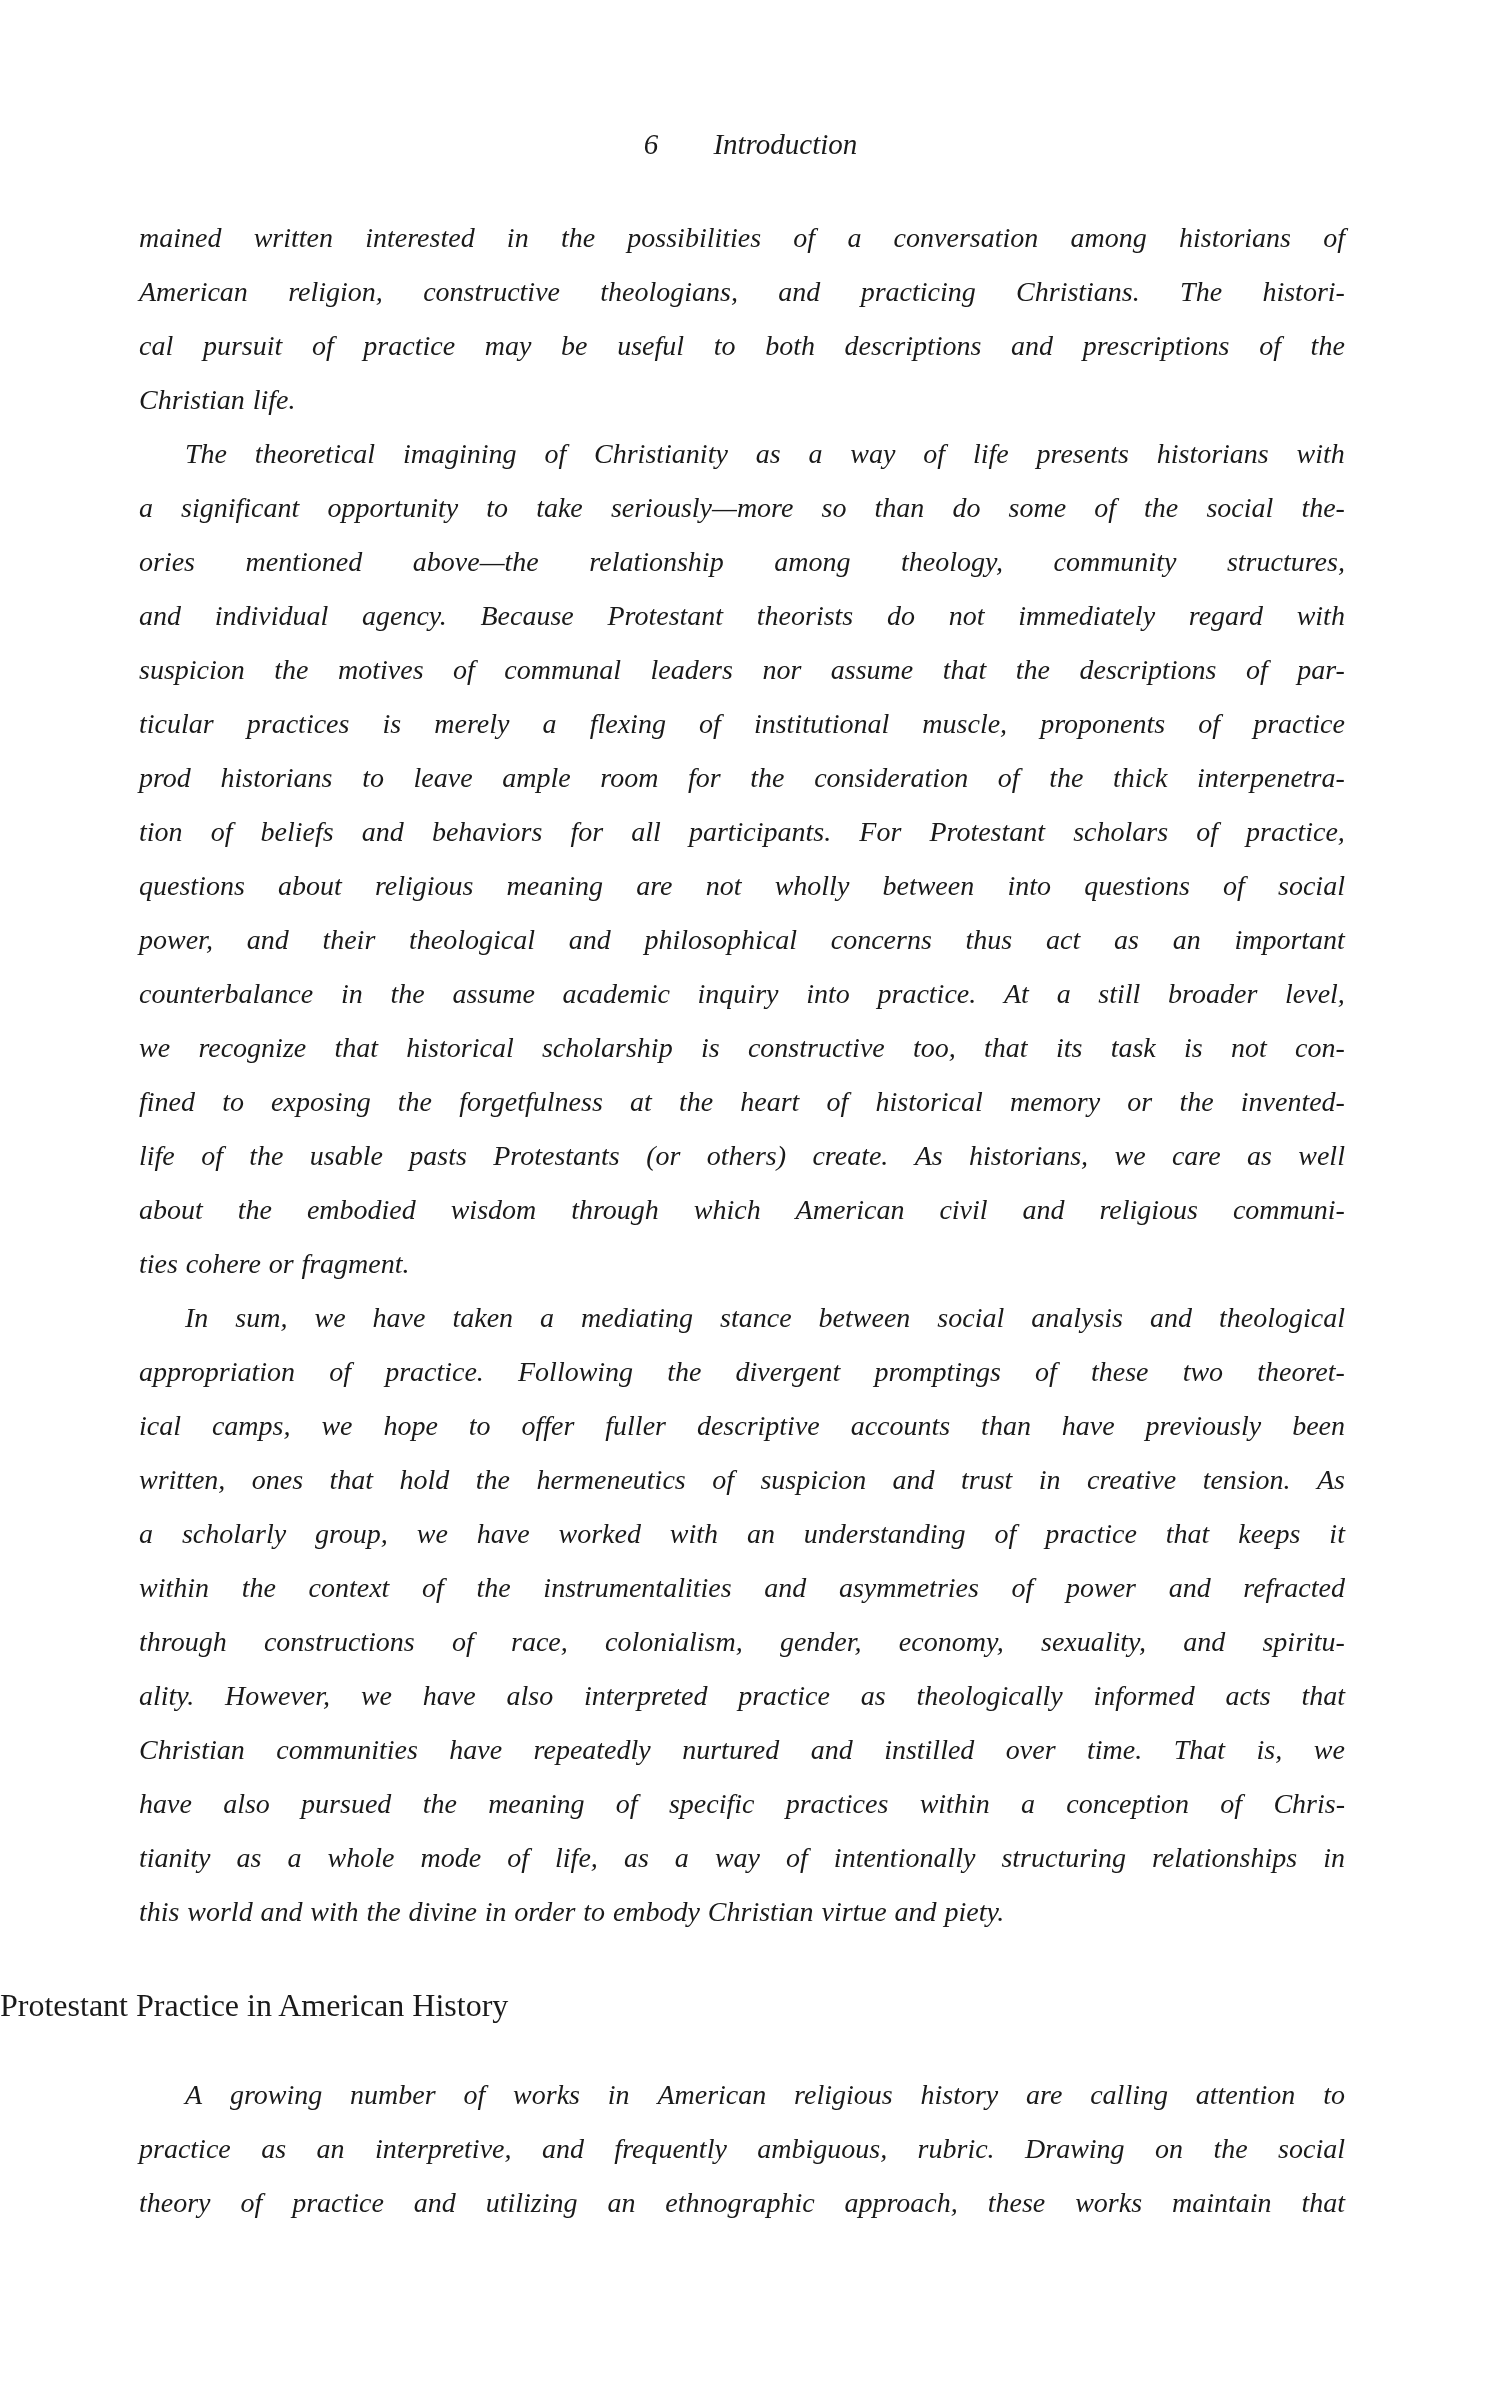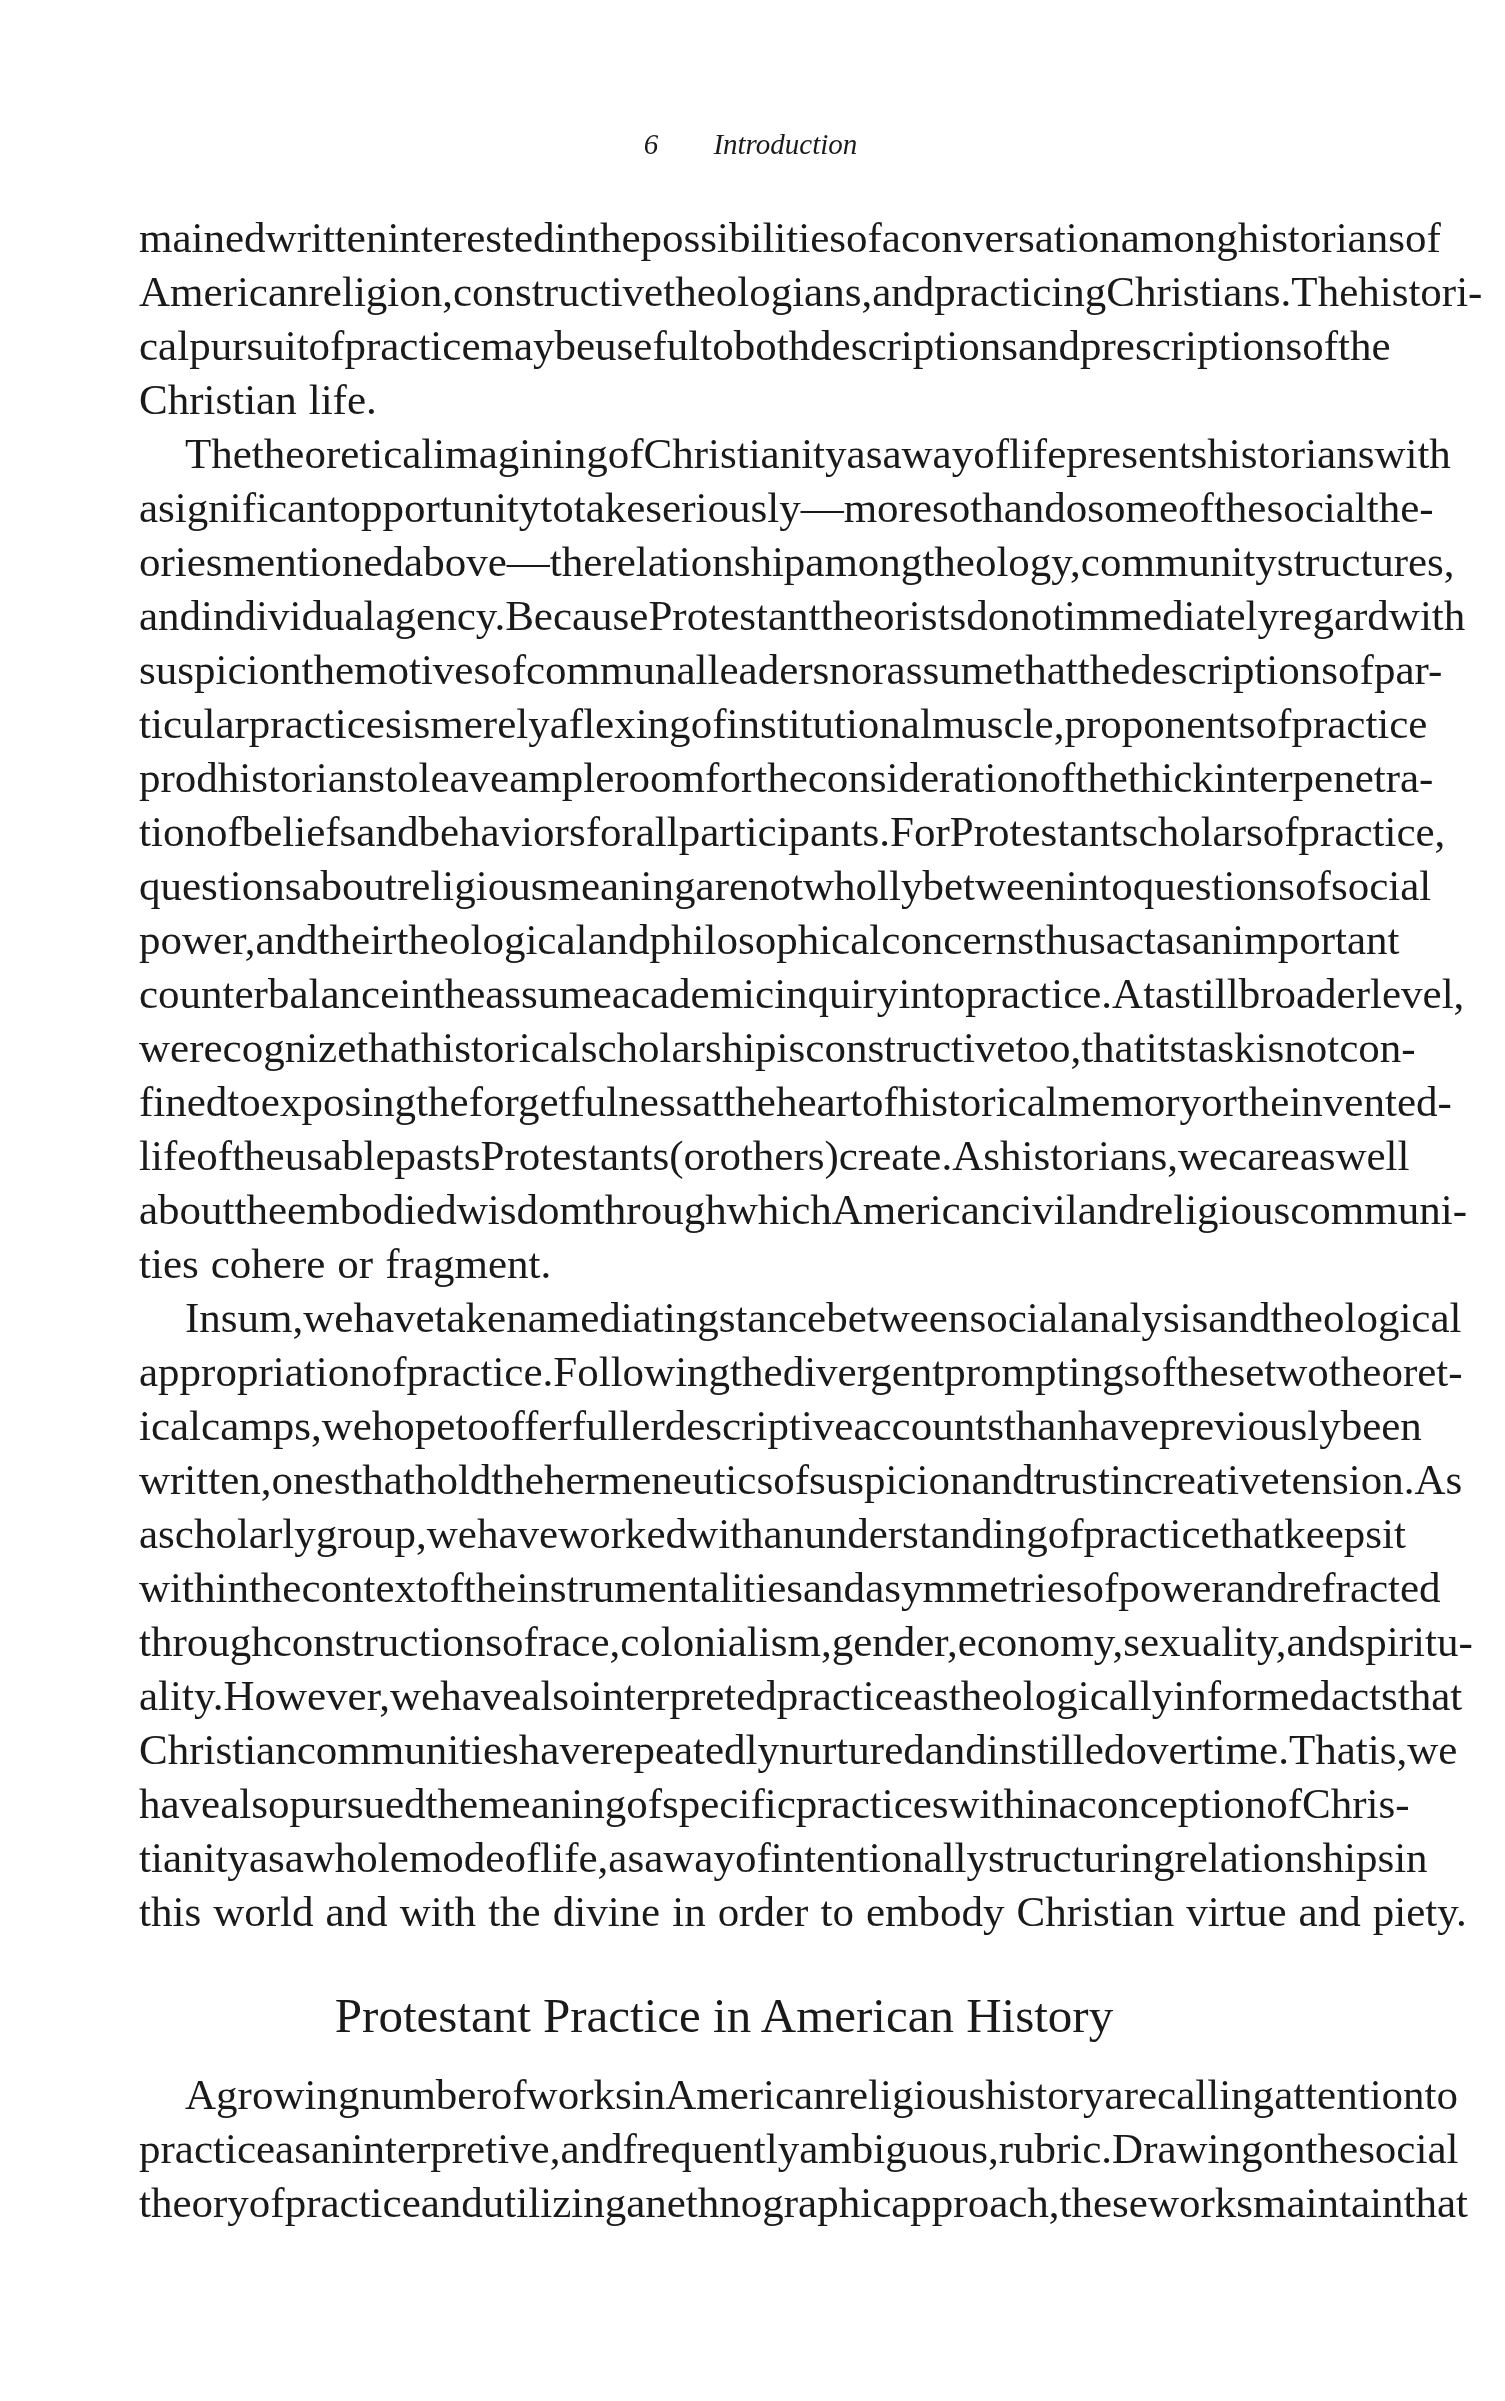--- a/index.html
+++ b/index.html
@@ -2,27 +2,27 @@
 <html style="font-size:15px"><head>
 <meta charset="utf-8">
 <style>
   html, body { margin: 0; padding: 0; background: #ffffff; }
   body { width: 1505px; height: 2401px; position: relative; overflow: hidden;
          font-family: "Liberation Serif", "DejaVu Serif", serif; color: #1a1a1a; }
   .running-head { position: absolute; top: 128px; left: 0; width: 1501px; text-align: center;
                   font-size: 29px; font-style: italic; }
   .running-head .pg { font-style: italic; margin-right: 48px; }
   .body-text { position: absolute; left: 139px; width: 1206px; top: 211px; }
-  .line { height: 54px; line-height: 54px; font-size: 43px; white-space: nowrap;
-          display: flex; justify-content: space-between; }
+  .line { height: 54px; line-height: 54px; font-size: 28px; white-space: nowrap;
+          display: flex; justify-content: space-between; font-style: italic; }
   .line.last { justify-content: flex-start; }
   .line.last span.w { margin-right: 0.28em; }
   .line.indent { padding-left: 46px; }
-  .heading { position: absolute; top: 1987px; left: 0; width: 1448px; text-align: center;
-             font-size: 49px; }
+  .heading { position: absolute; top: 1987px; left: 0; width: 1448px; text-align: left;
+             font-size: 32px; }
   .body-text2 { position: absolute; left: 139px; width: 1206px; top: 2068px; }
 </style>
 </head>
 <body>
 
 <div class="running-head">
   <span class="pg">6</span>
   <span>Introduction</span>
 </div>
 

